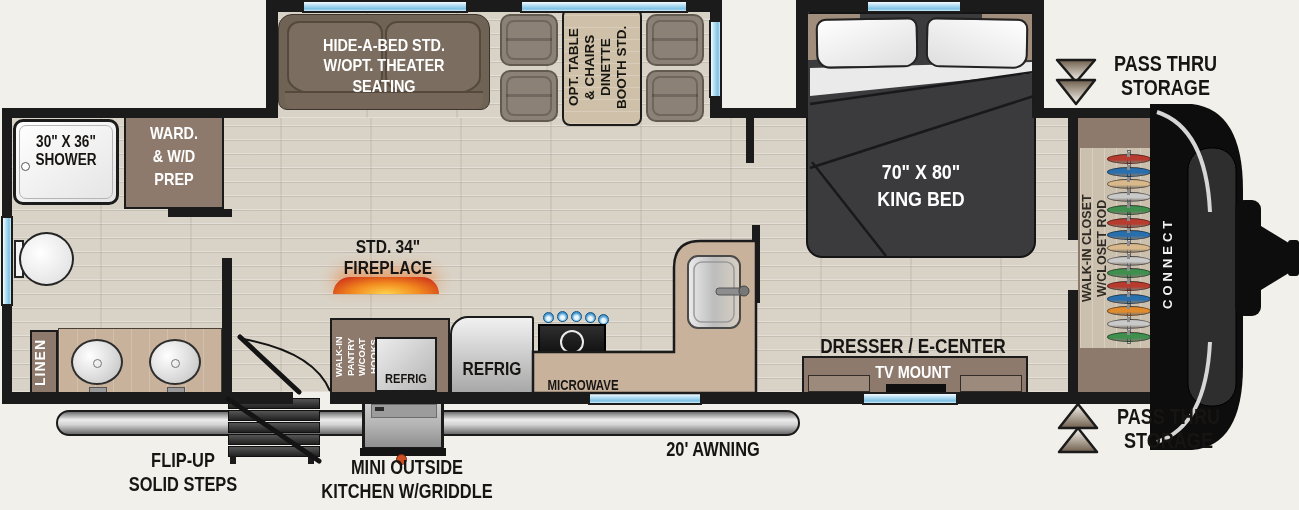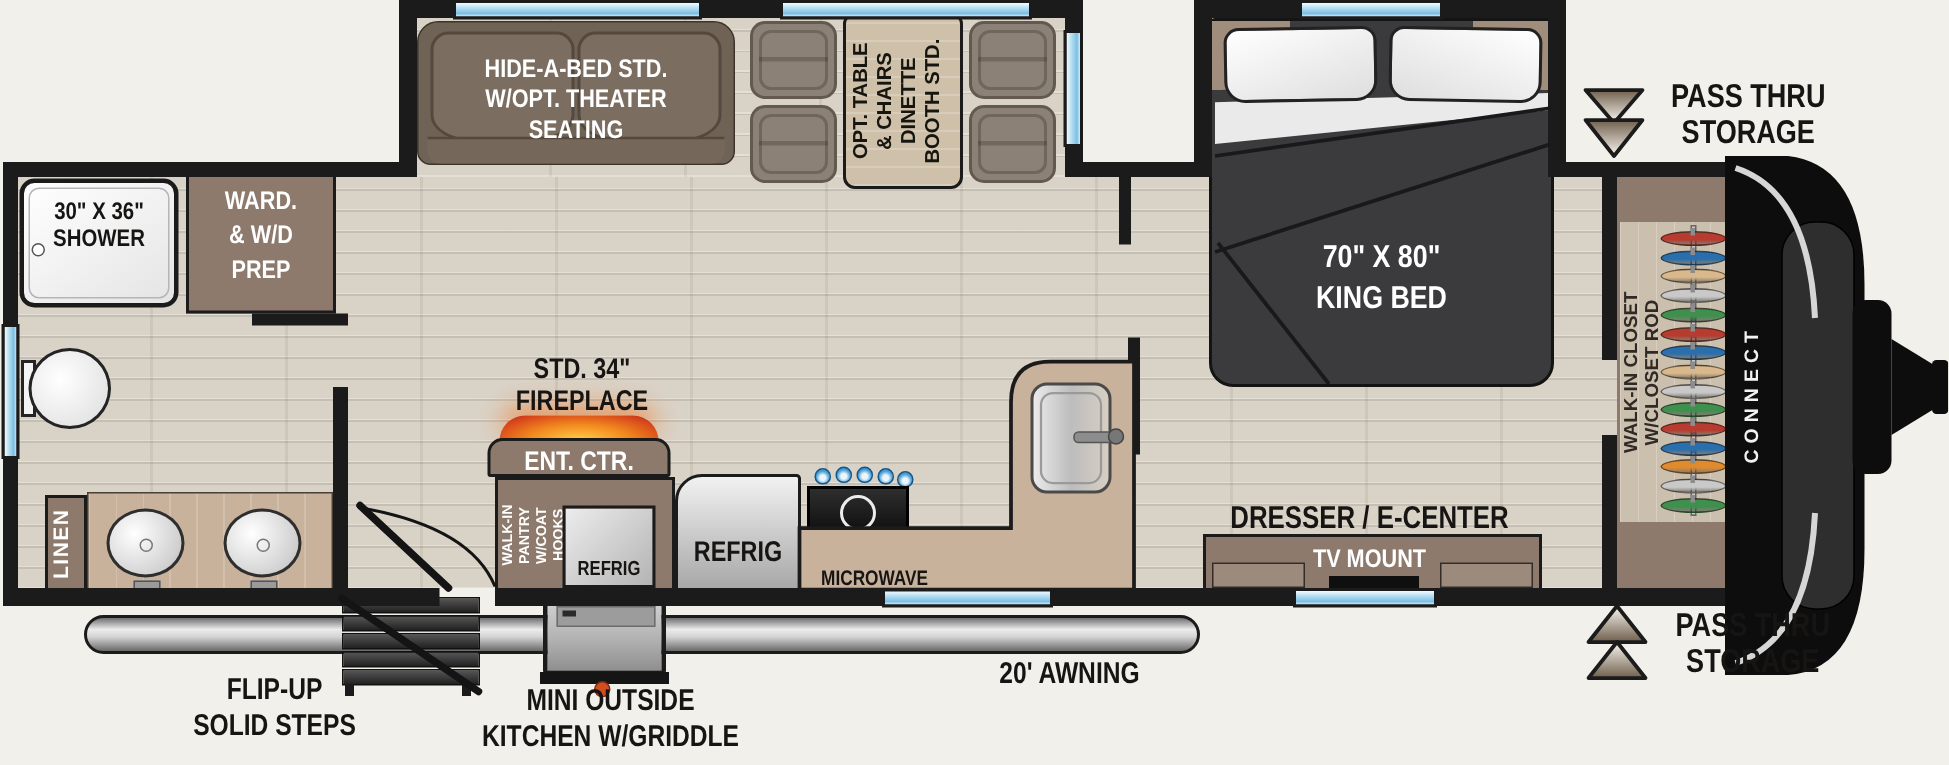--- a/index.html
+++ b/index.html
@@ -97,23 +97,20 @@
       <div>OPT. TABLE</div>
       <div>&amp; CHAIRS</div>
       <div>DINETTE</div>
       <div>BOOTH STD.</div>
     </div>
   </div>
 
   <div class="abs" style="left:333px;top:277px;width:106px;height:17px;border-radius:53px 53px 0 0;
               background:radial-gradient(ellipse at 50% 100%, #ffd24a 0%, #f28a1f 45%, #d23a1a 85%);
               box-shadow:0 -7px 16px rgba(240,110,25,.6);"></div>
-  <div class="brown" style="left:325px;top:292px;width:122px;height:26px;border-radius:10px 10px 2px 2px;">
-    <span class="wlbl" style="left:0;right:0;top:2px;font-size:18px;">ENT. CTR.</span>
-  </div>
   <div class="brown" style="left:330px;top:318px;width:120px;height:78px;">
     <div class="vtxt" style="position:absolute;left:1px;top:1px;width:28px;height:72px;color:#fff;font-size:9.5px;line-height:11.5px;">
       <div>WALK-IN PANTRY</div>
       <div>W/COAT HOOKS</div>
     </div>
     <div class="abs" style="left:43px;top:17px;width:62px;height:55px;background:linear-gradient(135deg,#ececec,#b4b4b4);border:2px solid #1b1b1b;box-sizing:border-box;">
       <span class="lbl" style="left:0;right:0;top:32px;font-size:13.5px;">REFRIG</span>
     </div>
   </div>
   <div class="abs" style="left:450px;top:316px;width:84px;height:80px;background:linear-gradient(180deg,#f1f1f1,#a6a6a6);

